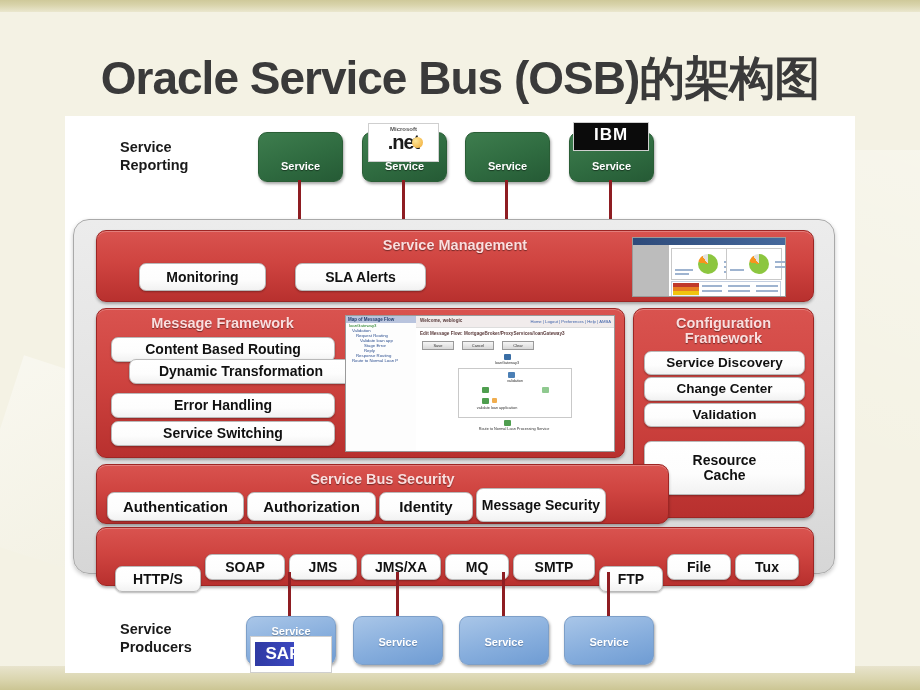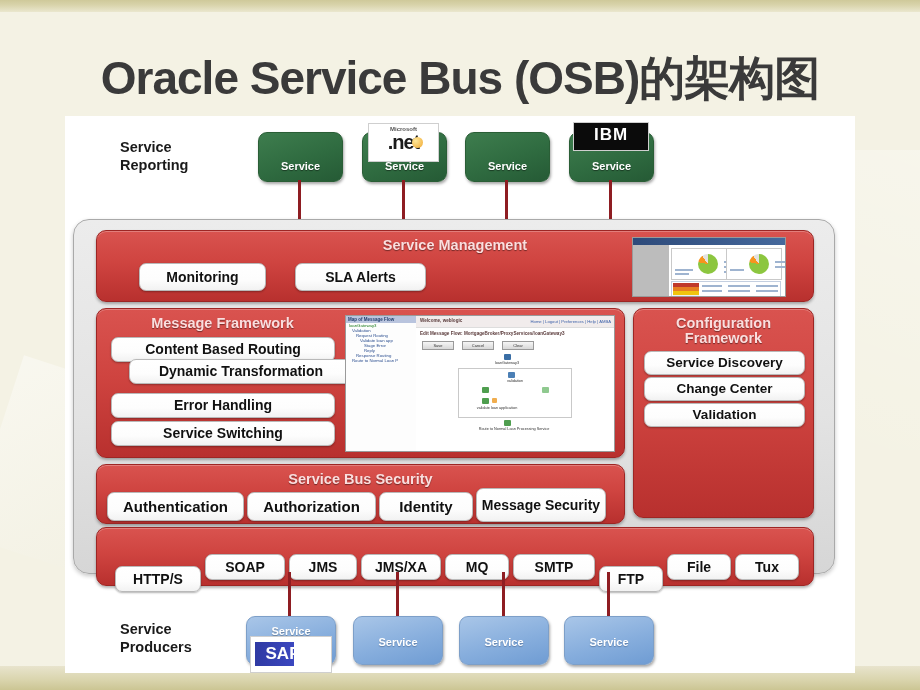--- a/index.html
+++ b/index.html
@@ -261,23 +261,27 @@
         </div>
         <div class="chip" style="left:10px;top:42px;width:159px;height:22px;font-size:13.5px;">
           <span>Service Discovery</span>
         </div>
         <div class="chip" style="left:10px;top:68px;width:159px;height:22px;font-size:13.5px;">
           <span>Change Center</span>
         </div>
         <div class="chip" style="left:10px;top:94px;width:159px;height:22px;font-size:13.5px;">
           <span>Validation</span>
         </div>
-      </div>
-
-      <div class="redpanel" style="left:22px;top:244px;width:527px;height:58px;">
+        <div class="chip" style="left:10px;top:132px;width:159px;height:52px;font-size:14px;flex-direction:column;">
+          <span>Resource</span>
+          <span>Cache</span>
+        </div>
+      </div>
+
+      <div class="redpanel" style="left:22px;top:244px;width:527px;height:58px;padding-left:44px;">
         <div class="ptitle">Service Bus Security</div>
         <div class="chip" style="left:10px;top:27px;width:135px;height:27px;font-size:15px;">
           <span>Authentication</span>
         </div>
         <div class="chip" style="left:150px;top:27px;width:127px;height:27px;font-size:15px;">
           <span>Authorization</span>
         </div>
         <div class="chip" style="left:282px;top:27px;width:92px;height:27px;font-size:15px;">
           <span>Identity</span>
         </div>

